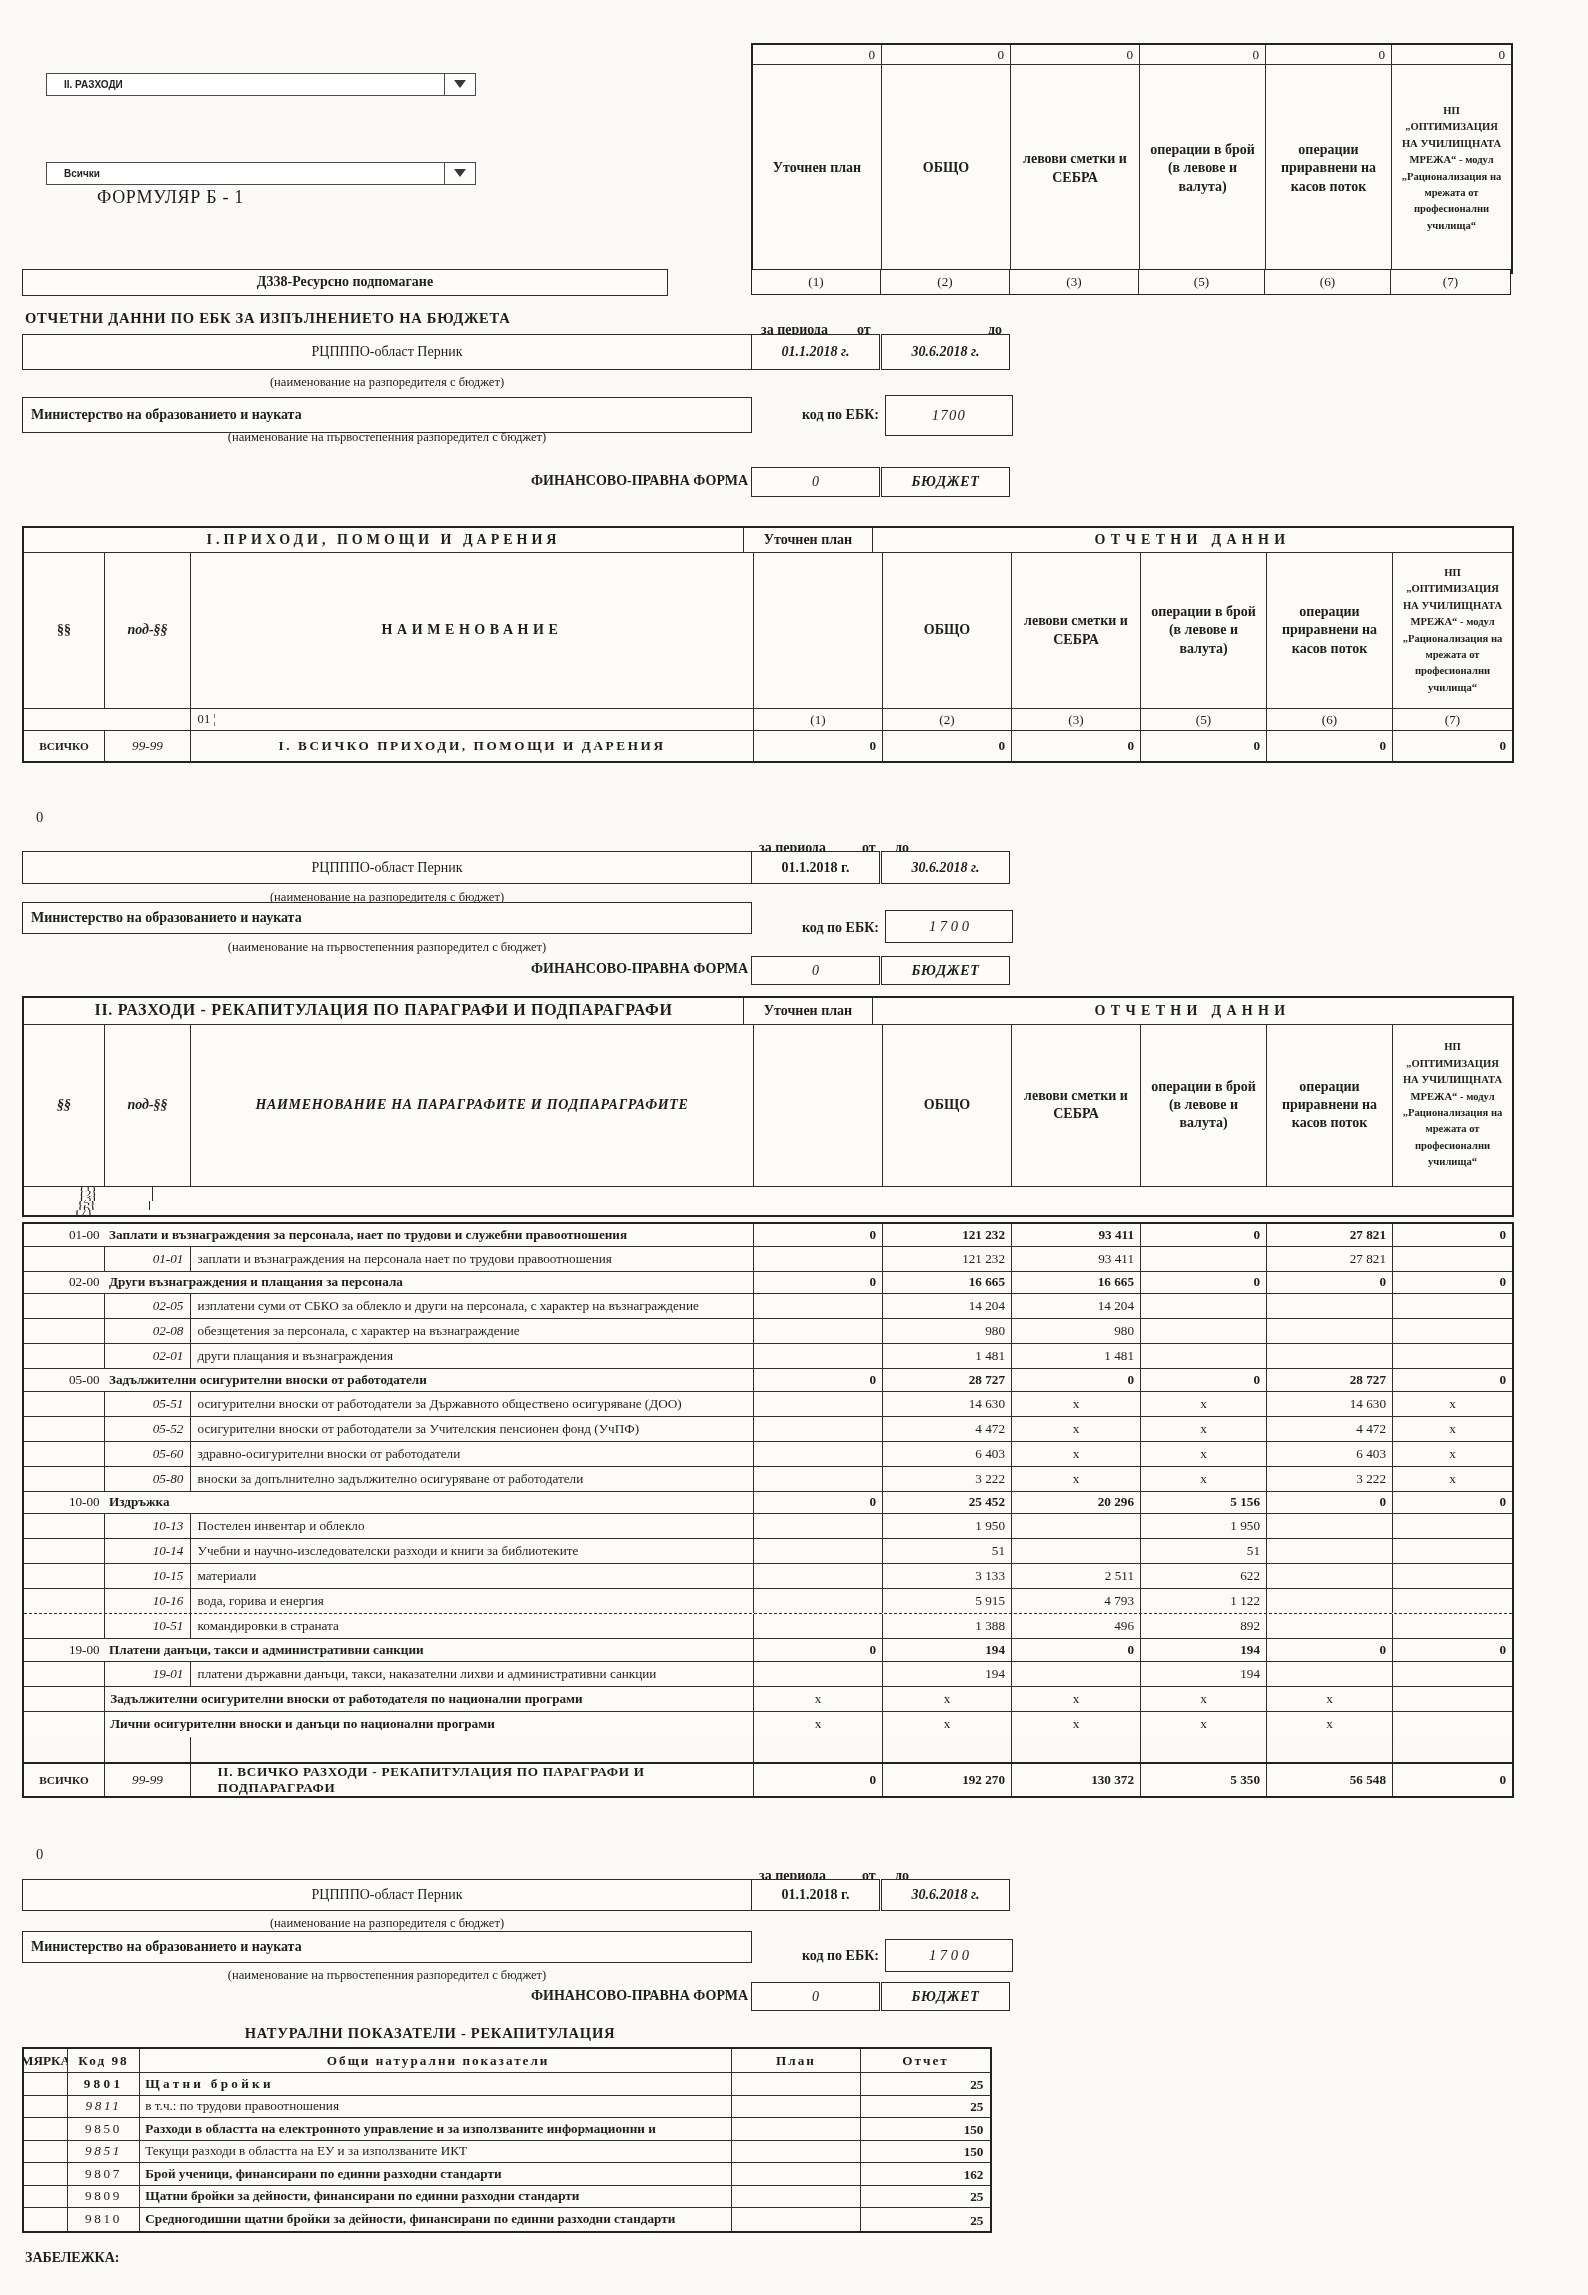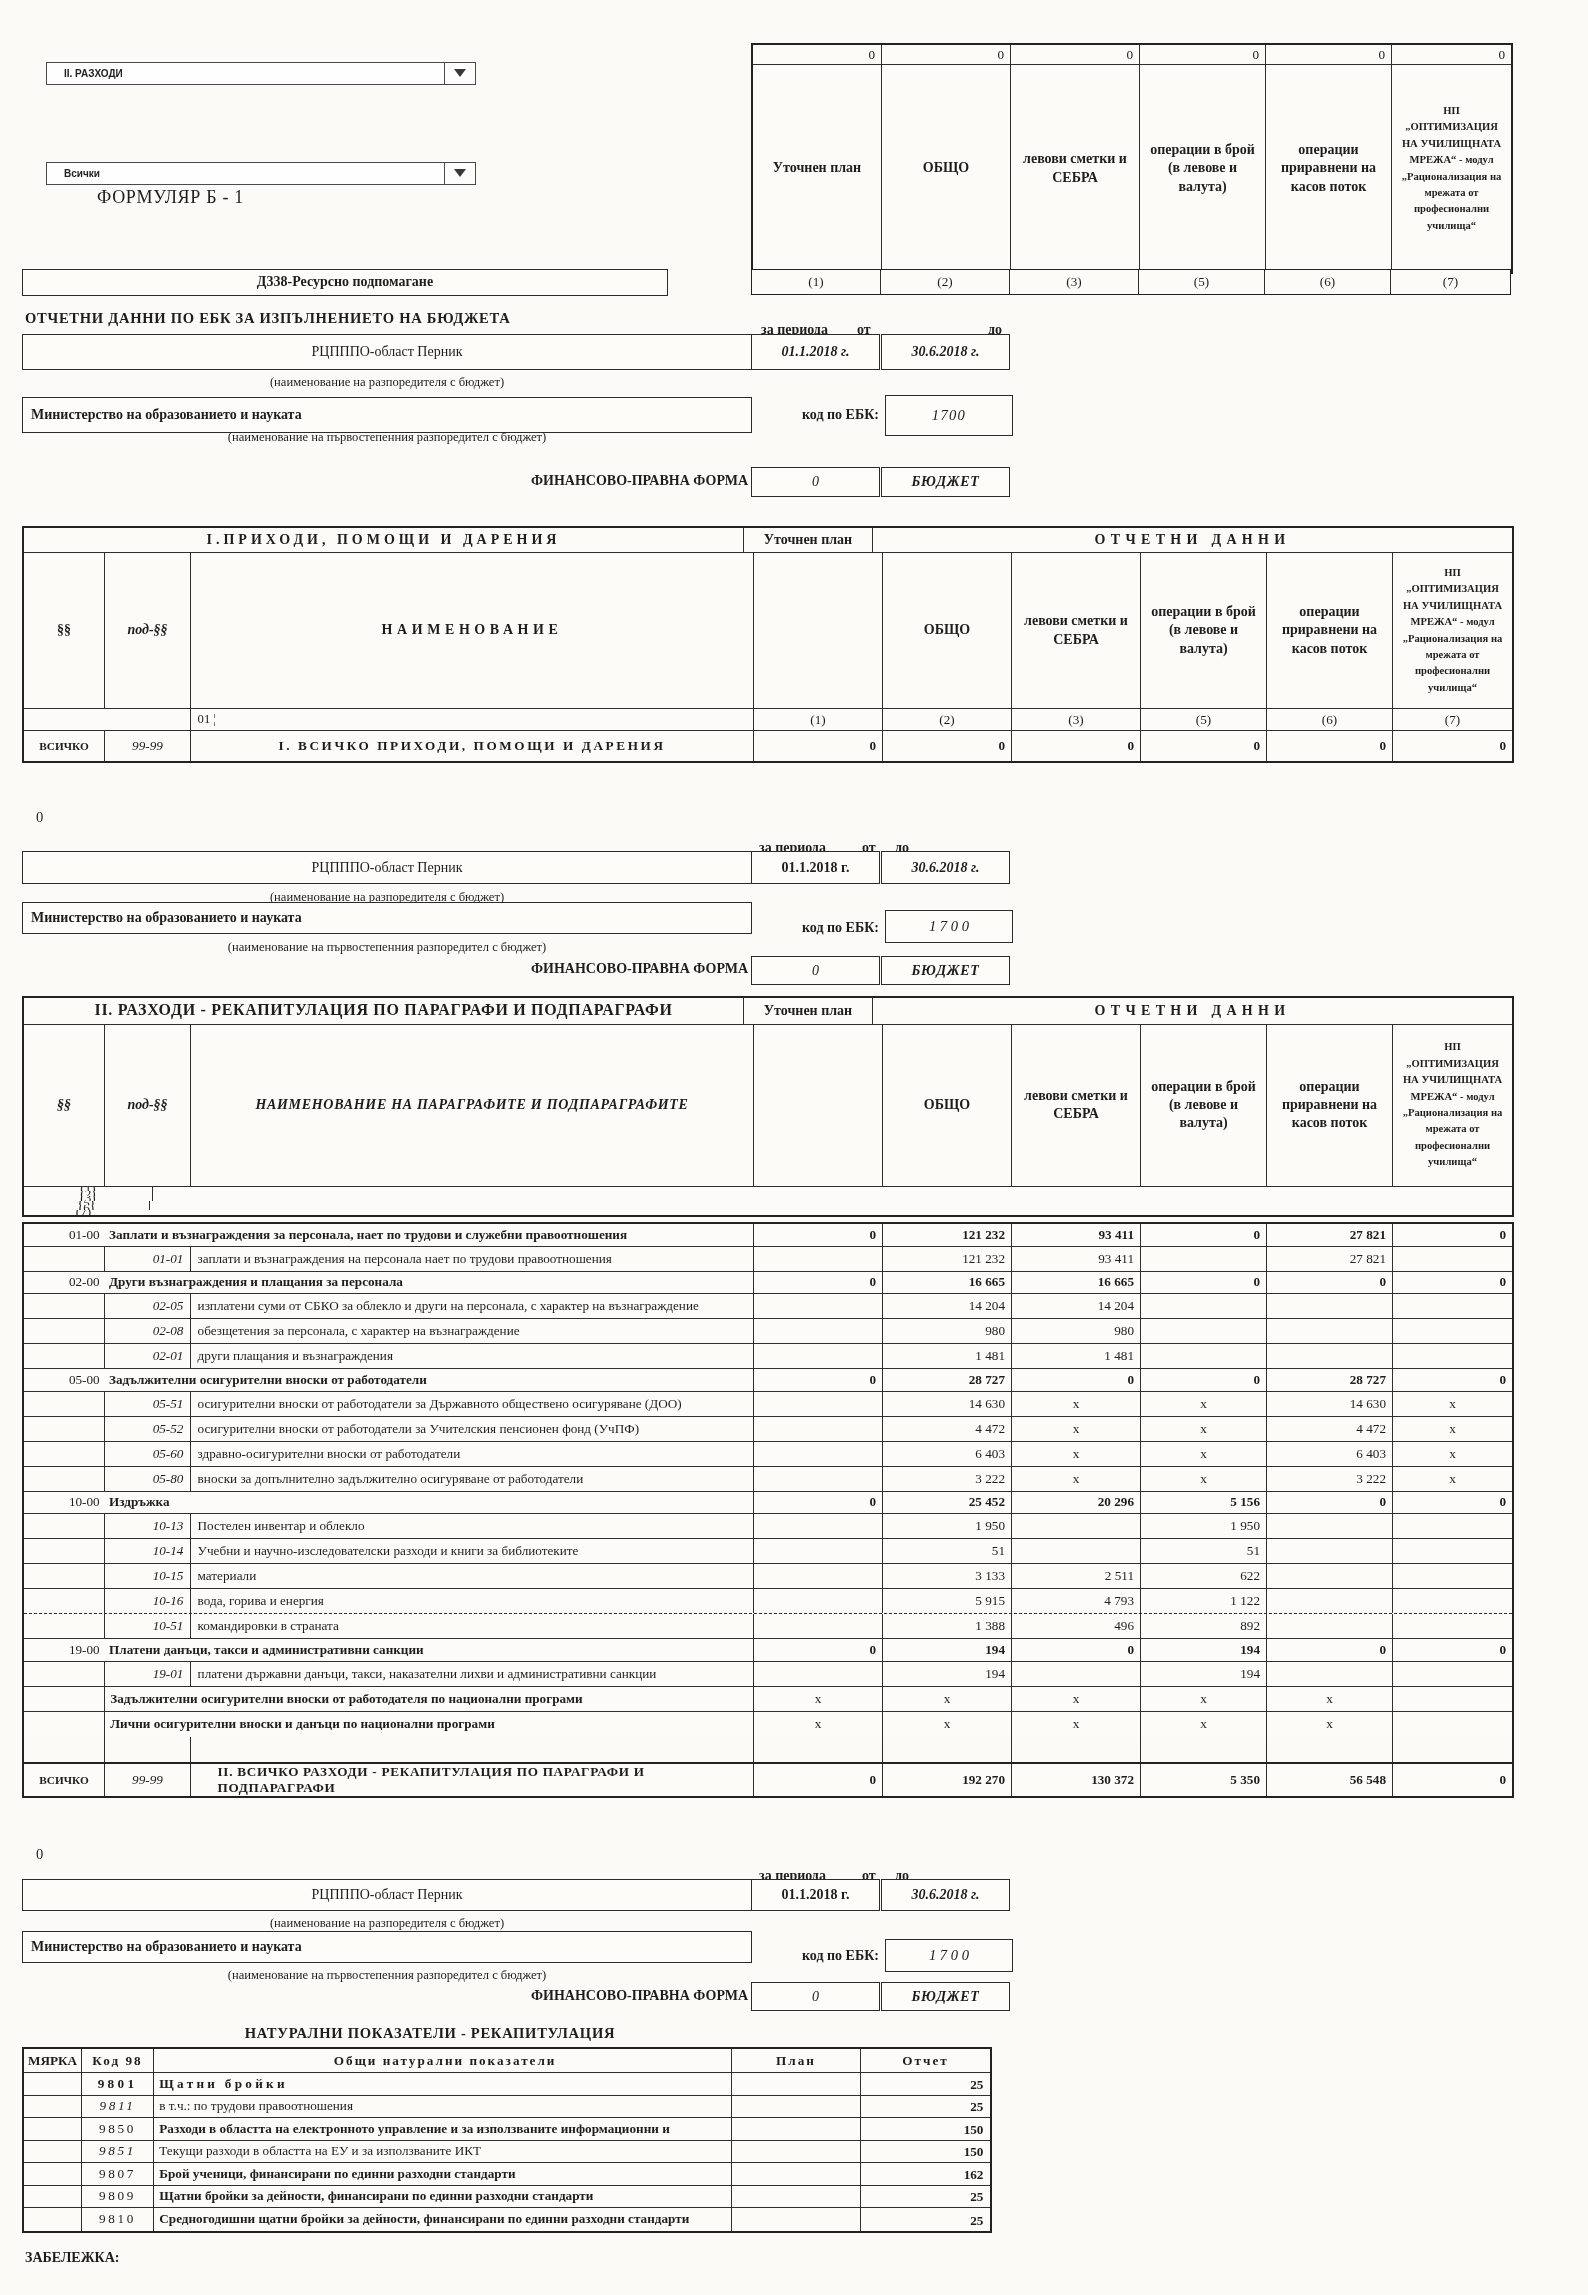--- a/index.html
+++ b/index.html
@@ -47,35 +47,35 @@
   .drow.totalr .ss{font-size:11.3px;font-weight:bold;justify-content:center;}
   .drow.totalr .pod{font-style:italic;justify-content:center;padding-right:0;}
   .drow.totalr .nm{font-weight:bold;justify-content:flex-start;padding-left:26.5px;letter-spacing:0.7px;}
   .drow.totalr .v{font-weight:bold;}
   .spacer-row{height:13.2px;border-bottom:none;background:#fbfaf6;}
   .mk{font-size:12.6px;}
   
   .nrow{display:flex;border-bottom:1.3px solid #2e2e2e;min-height:22.5px;box-sizing:border-box;}
   .nrow:last-child{border-bottom:none;}
   .nrow .c{font-size:13.2px;}
-  .nw-m{width:58px;} .nw-c{width:72px;justify-content:center;letter-spacing:2.6px;} .nw-n{flex:1;padding-left:5.3px;} .nw-p{width:129px;} .nw-o{width:129px;justify-content:flex-end;align-items:flex-end;padding-right:6.6px;padding-bottom:2px;font-weight:bold;}
+  .nw-m{width:44px;} .nw-c{width:72px;justify-content:center;letter-spacing:2.6px;} .nw-n{flex:1;padding-left:5.3px;} .nw-p{width:129px;} .nw-o{width:129px;justify-content:flex-end;align-items:flex-end;padding-right:6.6px;padding-bottom:2px;font-weight:bold;}
   .nrow.spaced .nw-c,.nrow.spaced .nw-n{font-weight:bold;letter-spacing:3.3px;}
   .nrow.main .nw-n{font-weight:bold;}
   .nrow.sub .nw-c{font-style:italic;}
   .nrow.hdr{min-height:24px;font-weight:bold;}
   .nrow.hdr .c{justify-content:center;font-weight:bold;letter-spacing:2px;}
   .nrow.hdr .nw-m{letter-spacing:0;}
   .num{font-size:13.2px;}
 </style>
 </head>
 <body>
 
 <div class="page">
 
-  <div class="dd abs" style="left:46px;top:62px;width:430px;height:22.5px;gap:44px;">
+  <div class="dd abs" style="left:46px;top:73px;width:430px;height:22.5px;gap:44px;">
     <span class="dd-label">II. РАЗХОДИ</span>
     <span class="arr">
         <span class="tri"></span>
       </span>
   </div>
 
   <div class="tbl abs" style="left:751px;top:43px;width:758px;">
     <div class="trow" style="height:20px;">
       <div class="c v v1 num">0</div>
       <div class="c v v2 num">0</div>

